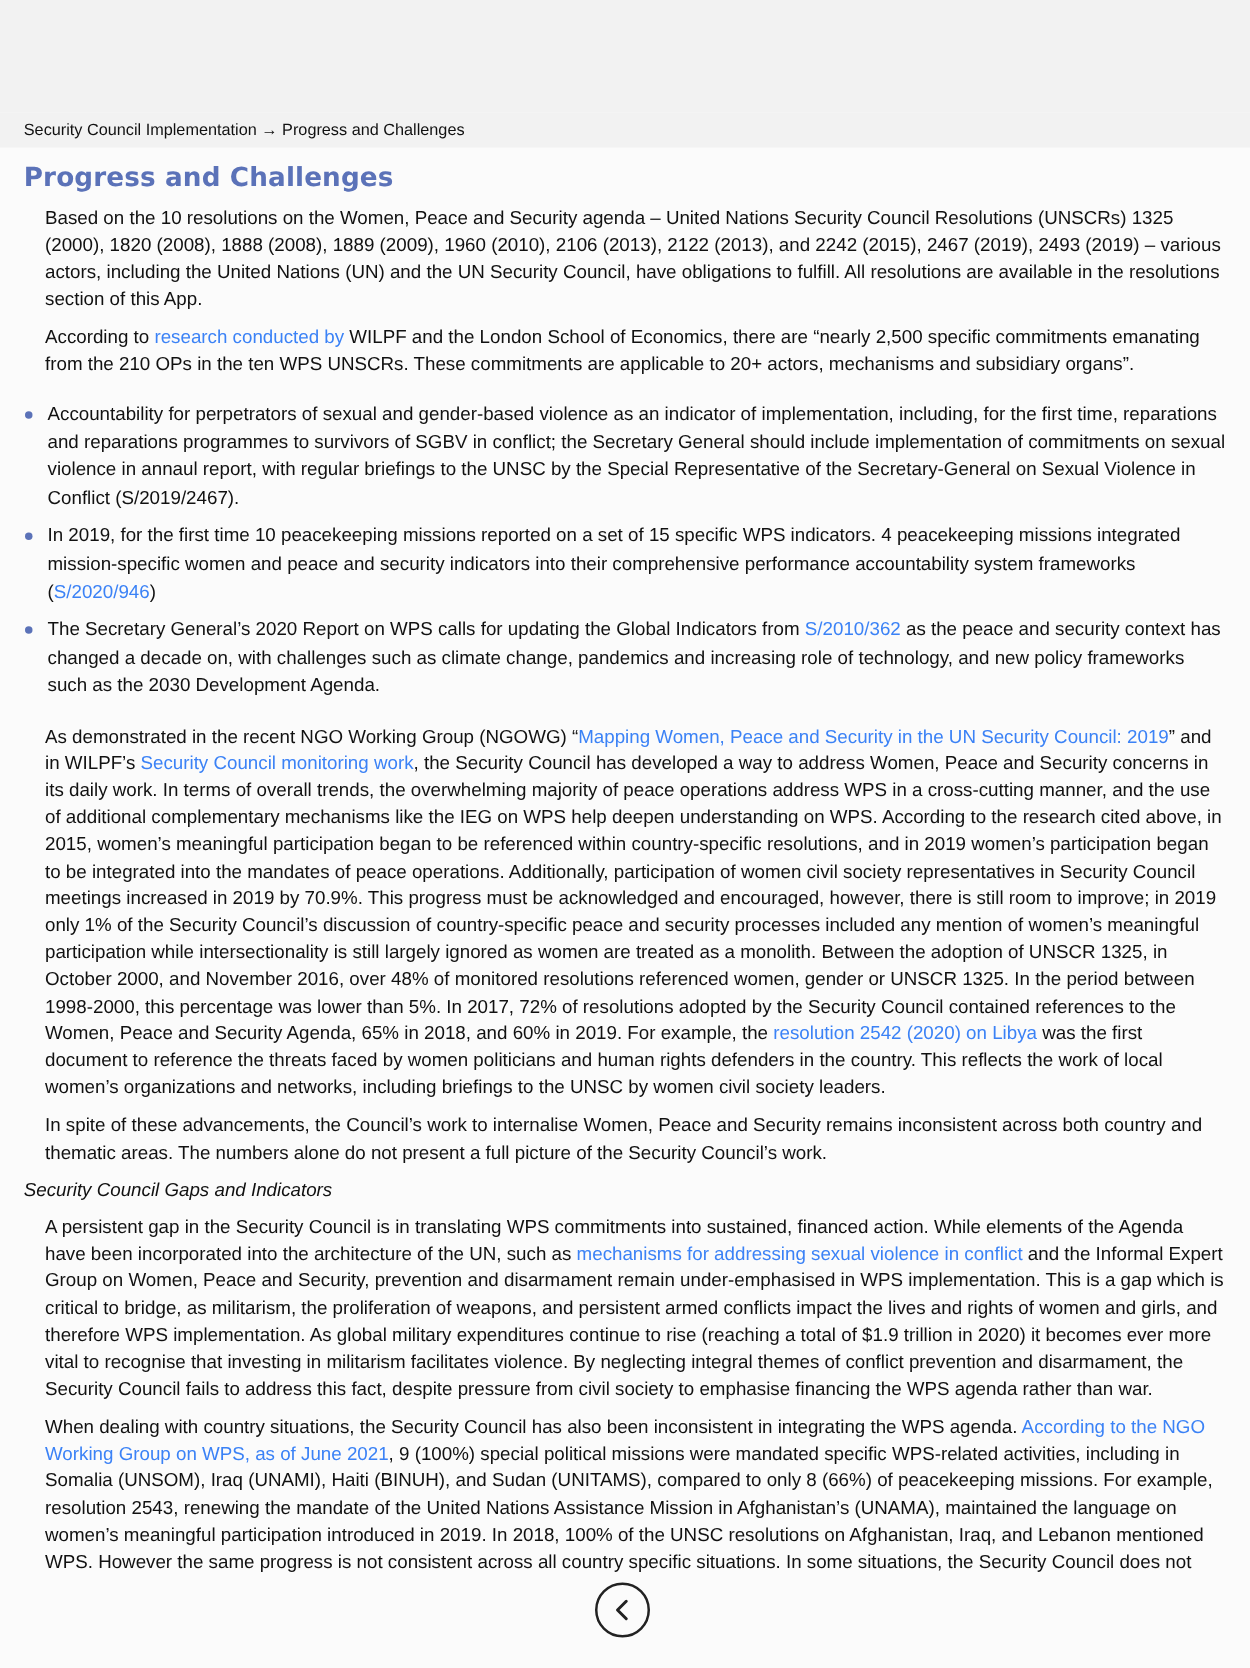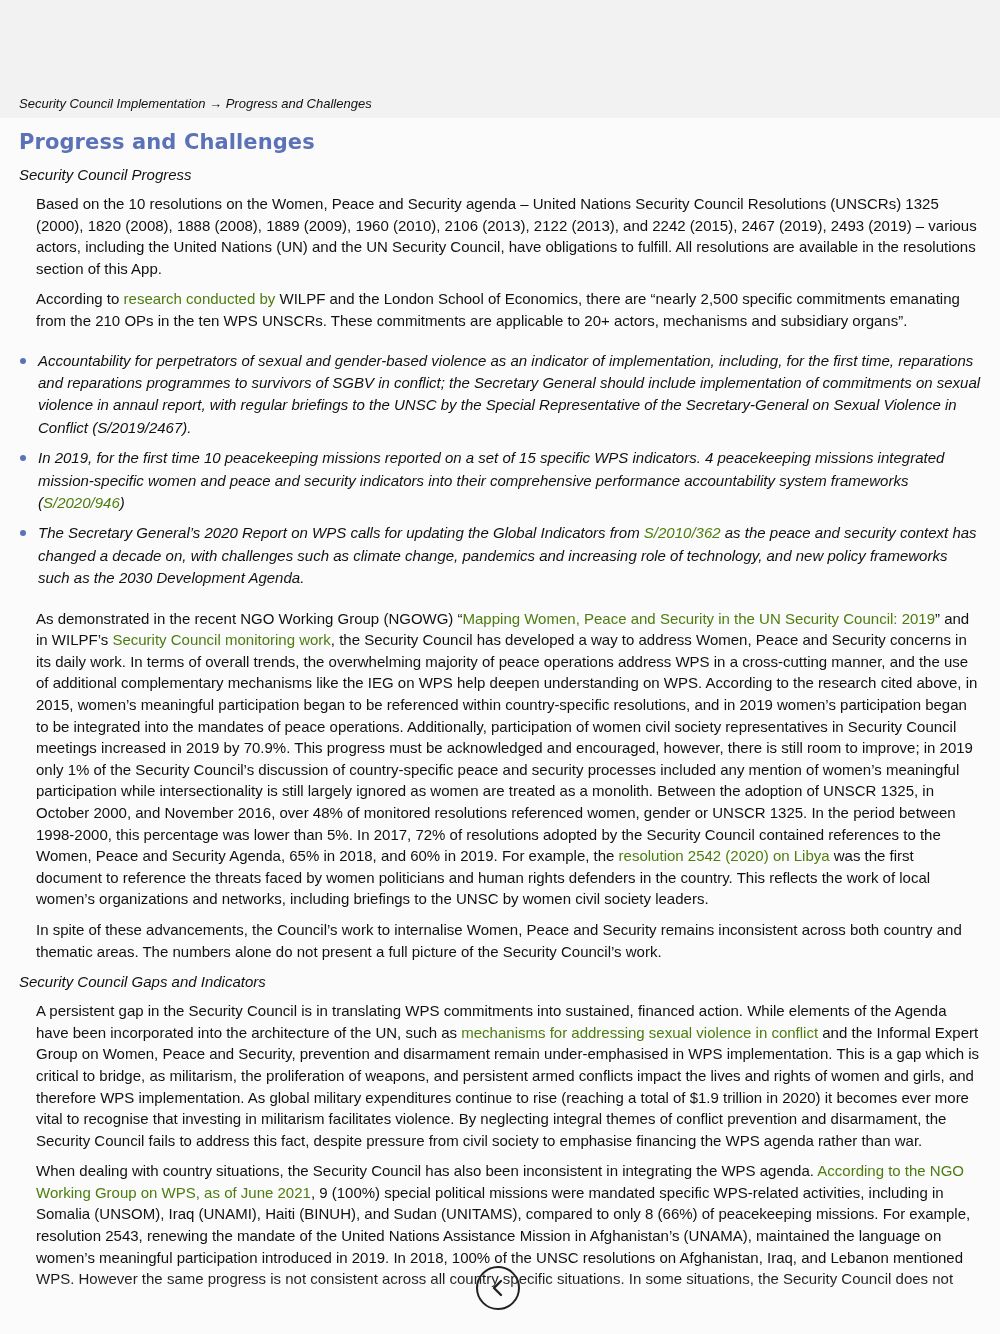--- a/index.html
+++ b/index.html
@@ -5,36 +5,35 @@
   html, body { margin: 0; padding: 0; }
   body {
     width: 1000px; height: 1334px; overflow: hidden; position: relative;
     background: #fbfbfb;
     font-family: "Liberation Sans", sans-serif;
     color: #111;
   }
   .topbar { height: 90px; background: #f2f2f2; }
   .breadcrumb {
     background: #f2f2f2; height: 28px; padding: 0 19px;
-    font-size: 13px; line-height: 28px; color: #111; font-style: italic;
+    font-size: 13px; line-height: 28px; color: #111;
   }
   .breadcrumb .current { font-weight: normal; }
   .content { padding: 4px 19px 0 19px; }
   h1 {
     margin: 8px 0 10px 0; font-size: 21px; font-weight: bold;
     color: #5b72b8; font-family: "DejaVu Sans", sans-serif; letter-spacing: 0.1px;
   }
   .subhead { font-style: italic; font-size: 15px; margin: 0 0 8px 0; line-height: 21px; }
   p { font-size: 15px; line-height: 21.6px; margin: 0 0 9px 17px; }
-  a { color: #4d7c0f; text-decoration: none; }
+  a { color: #3b82f6; text-decoration: none; }
   ul { list-style: none; margin: 18px 0 18px 0; padding: 0; }
   ul li {
     position: relative; padding-left: 19px; font-size: 15px; line-height: 22.4px;
     margin-bottom: 8px;
-    font-style: italic;
   }
   ul li .bullet {
     position: absolute; left: 1px; top: 8px; width: 6px; height: 6px;
     border-radius: 50%; background: #5b72b8;
   }
   .fade {
     position: absolute; left: 0; right: 0; bottom: 0; height: 60px;
     background: linear-gradient(to bottom, rgba(251,251,251,0) 0%, rgba(251,251,251,0.75) 100%);
     pointer-events: none;
   }
@@ -52,21 +51,20 @@
 
 <div class="breadcrumb">
   <span>Security Council Implementation</span>
   <span>→</span>
   <span class="current">Progress and Challenges</span>
 </div>
 
 <div class="content">
   <h1>Progress and Challenges</h1>
 
-  <div class="subhead">Security Council Progress</div>
 
   <p>Based on the 10 resolutions on the Women, Peace and Security agenda – United Nations Security Council Resolutions (UNSCRs) 1325 (2000), 1820 (2008), 1888 (2008), 1889 (2009), 1960 (2010), 2106 (2013), 2122 (2013), and 2242 (2015), 2467 (2019), 2493 (2019) – various actors, including the United Nations (UN) and the UN Security Council, have obligations to fulfill. All resolutions are available in the resolutions section of this App.</p>
 
   <p><span>According to </span><a>research conducted by</a><span> WILPF and the London School of Economics, there are “nearly 2,500 specific commitments emanating from the 210 OPs in the ten WPS UNSCRs. These commitments are applicable to 20+ actors, mechanisms and subsidiary organs”.</span></p>
 
 
   <ul>
     <li>
       <span class="bullet"></span>
       <span>Accountability for perpetrators of sexual and gender-based violence as an indicator of implementation, including, for the first time, reparations and reparations programmes to survivors of SGBV in conflict; the Secretary General should include implementation of commitments on sexual violence in annaul report, with regular briefings to the UNSC by the Special Representative of the Secretary-General on Sexual Violence in Conflict (S/2019/2467).</span>

